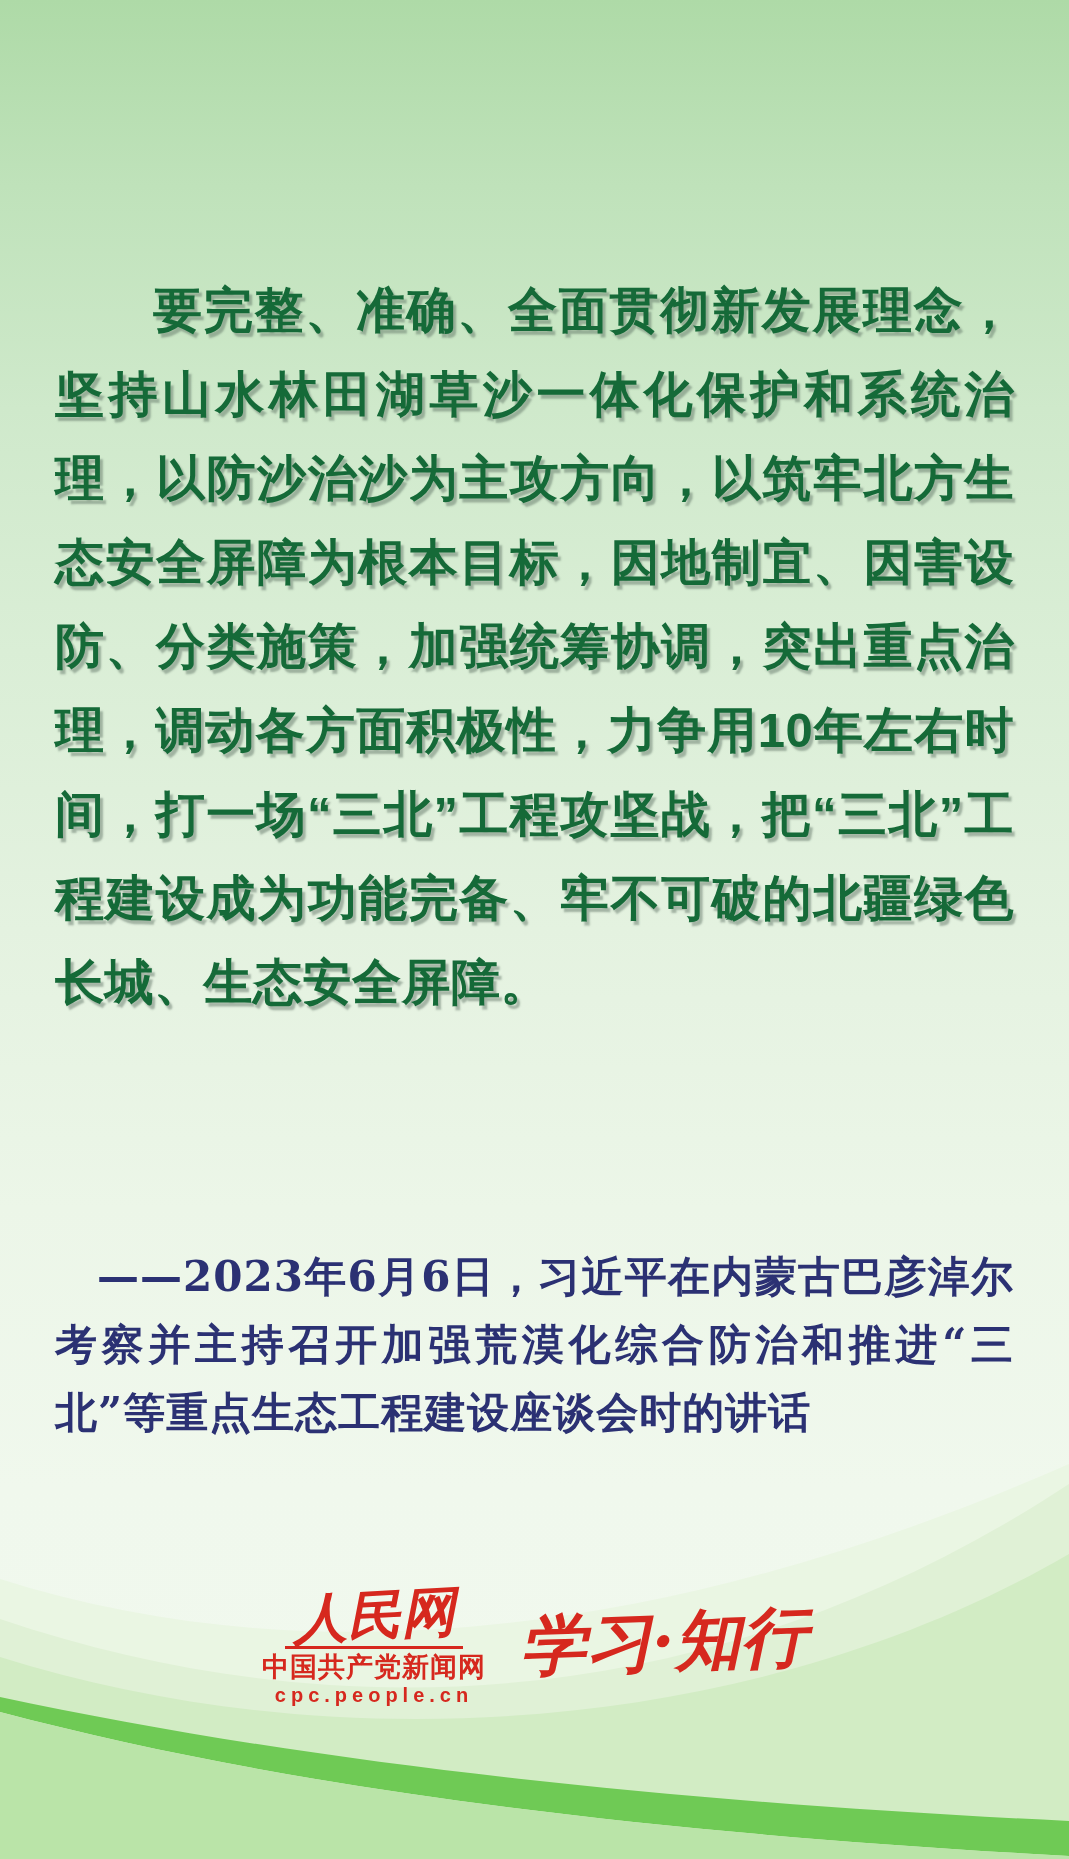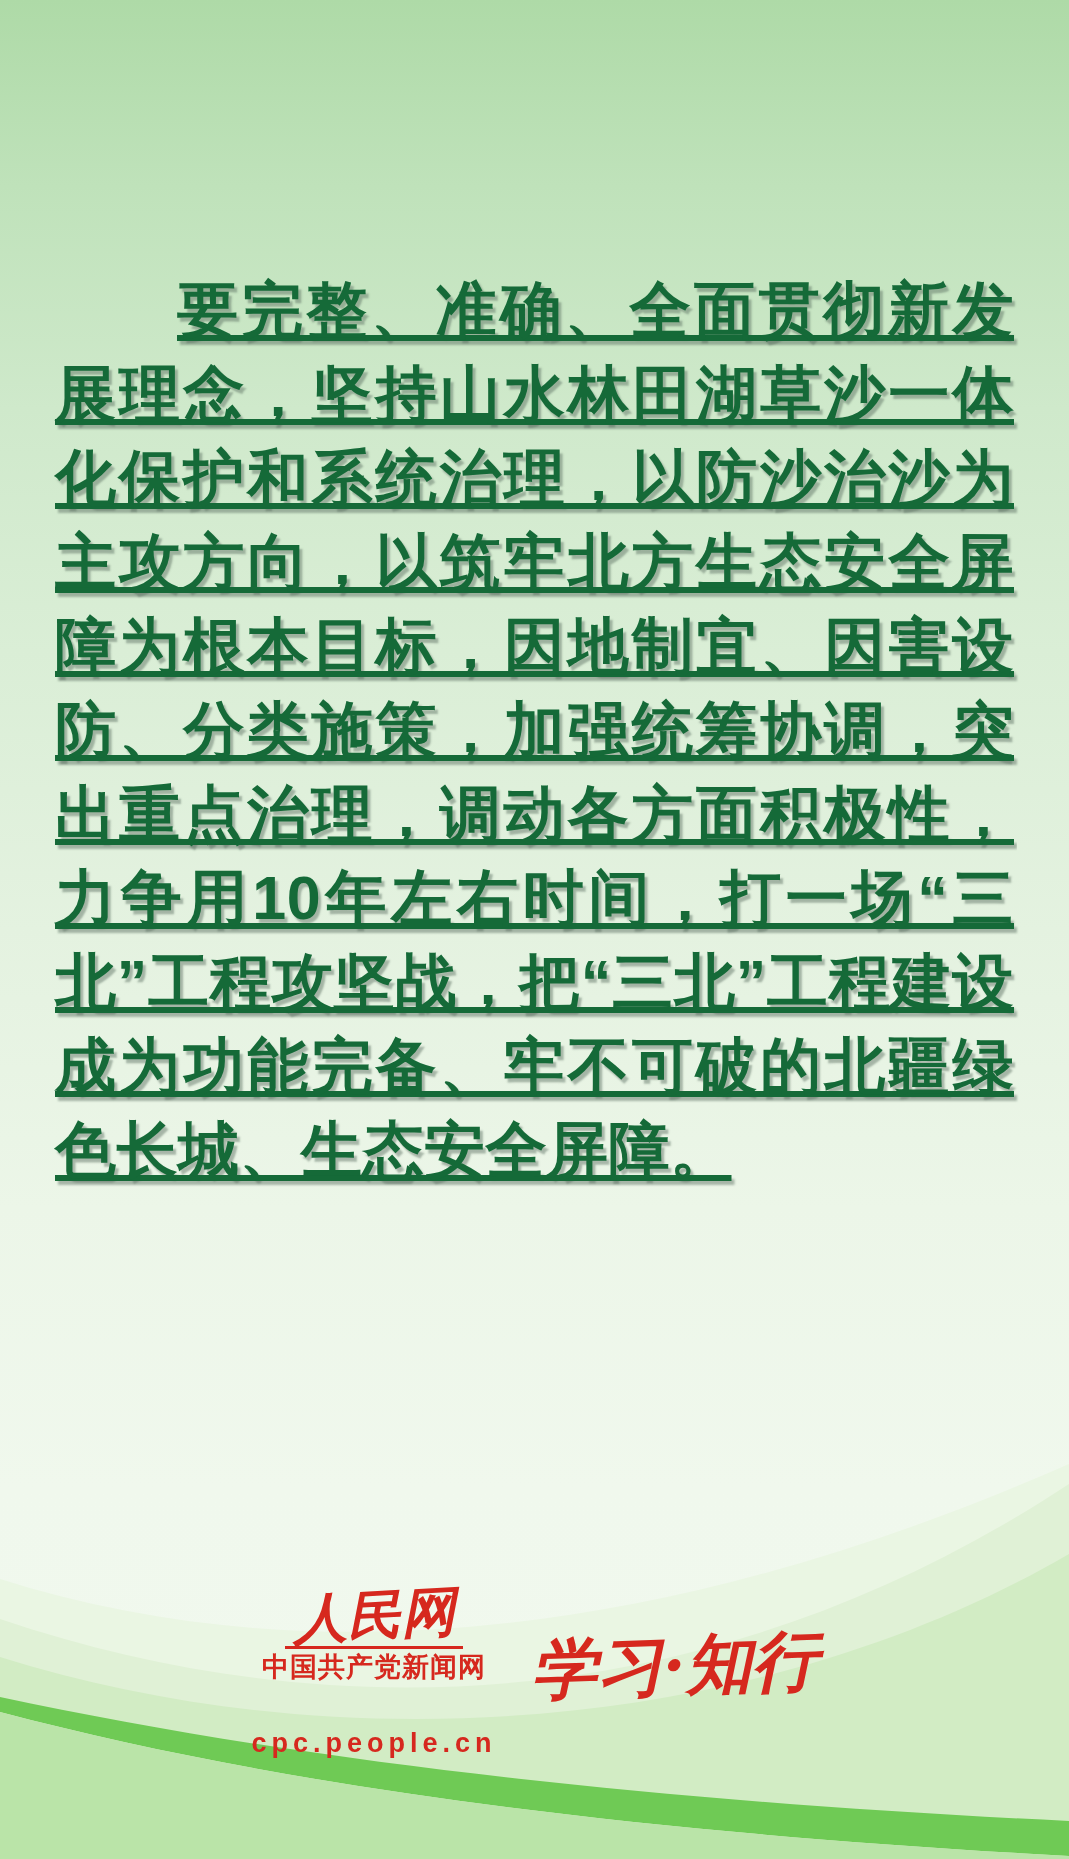--- a/index.html
+++ b/index.html
@@ -19,31 +19,30 @@
       #daeed6 35%,
       #e4f2e0 50%,
       #ecf6e8 65%,
       #f0f8ed 80%,
       #f1f9ee 100%);
   }
   
   .quote{
     position:absolute;
     left:55px;top:268px;width:959px;
-    font-size:61px;
+    font-size:49px;
     line-height:84px;
     font-weight:900;
     color:#156a38;
     text-shadow:3px 4px 2px rgba(85,105,90,0.45);
     text-align:justify;
     text-justify:inter-ideograph;
     text-indent:2em;
     letter-spacing:0.5px;
     font-family:"Liberation Sans","DejaVu Sans",sans-serif;
-    text-decoration:underline;
   }
   
   .attribution{
     position:absolute;
     left:55px;top:1243px;width:959px;
     font-size:42px;
     line-height:68px;
     font-weight:600;
     color:#2b3173;
     text-align:justify;
@@ -86,26 +85,25 @@
     background:#d6281e;
     margin:4px 0 3px 0;
   }
   .people-logo .site-name{
     font-size:27px;
     font-weight:700;
     letter-spacing:1px;
     line-height:30px;
   }
   .people-logo .site-url{
-    font-size:27px;
+    font-size:20px;
     font-weight:bold;
     letter-spacing:5px;
     line-height:26px;
     font-family:"Liberation Sans","DejaVu Sans",sans-serif;
-    margin-top:48px;
   }
   .column-logo{
     font-family:"DejaVu Serif","Liberation Serif",serif;
     font-size:66px;
     font-weight:bold;
     font-style:italic;
     color:#d6281e;
     transform:rotate(-2deg);
     line-height:70px;
     padding-bottom:14px;
@@ -119,20 +117,21 @@
   <svg class="waves" viewBox="0 0 1069 430" preserveAspectRatio="none" aria-hidden="true">
     <path d="M0,150 C300,245 660,215 1069,35 L1069,430 L0,430 Z" fill="#eaf6e3"></path>
     <path d="M0,190 C340,305 720,285 1069,55 L1069,430 L0,430 Z" fill="#e0f1d6"></path>
     <path d="M0,228 C340,335 760,305 1069,125 L1069,430 L0,430 Z" fill="#d2ecc4"></path>
     <path d="M0,268 C300,332 650,372 1069,392 L1069,427 C650,404 300,362 0,283 Z" fill="#6fca55"></path>
     <path d="M0,283 C300,362 650,404 1069,427 L1069,430 L0,430 Z" fill="#bae4a8"></path>
   </svg>
 
   <div class="quote">要完整、准确、全面贯彻新发展理念，坚持山水林田湖草沙一体化保护和系统治理，以防沙治沙为主攻方向，以筑牢北方生态安全屏障为根本目标，因地制宜、因害设防、分类施策，加强统筹协调，突出重点治理，调动各方面积极性，力争用10年左右时间，打一场“三北”工程攻坚战，把“三北”工程建设成为功能完备、牢不可破的北疆绿色长城、生态安全屏障。</div>
 
+  <div class="attribution">——2023年6月6日，习近平在内蒙古巴彦淖尔考察并主持召开加强荒漠化综合防治和推进“三北”等重点生态工程建设座谈会时的讲话</div>
 
   <div class="footer">
     <div class="people-logo">
       <div class="people-name">人民网</div>
       <div class="divider"></div>
       <div class="site-name">中国共产党新闻网</div>
       <div class="site-url">cpc.people.cn</div>
     </div>
     <div class="column-logo">学习·知行</div>
   </div>

